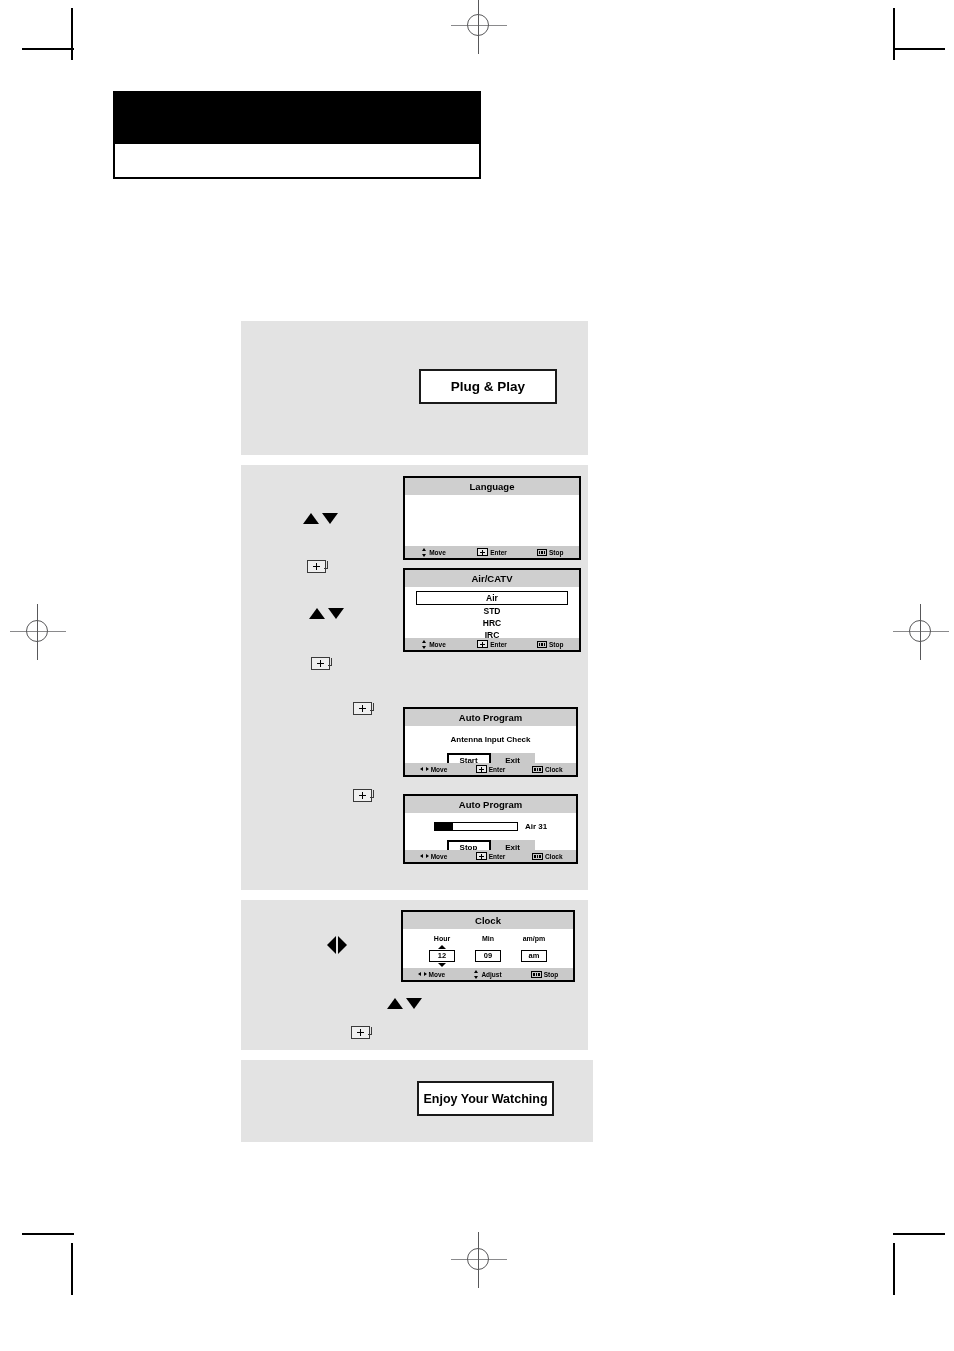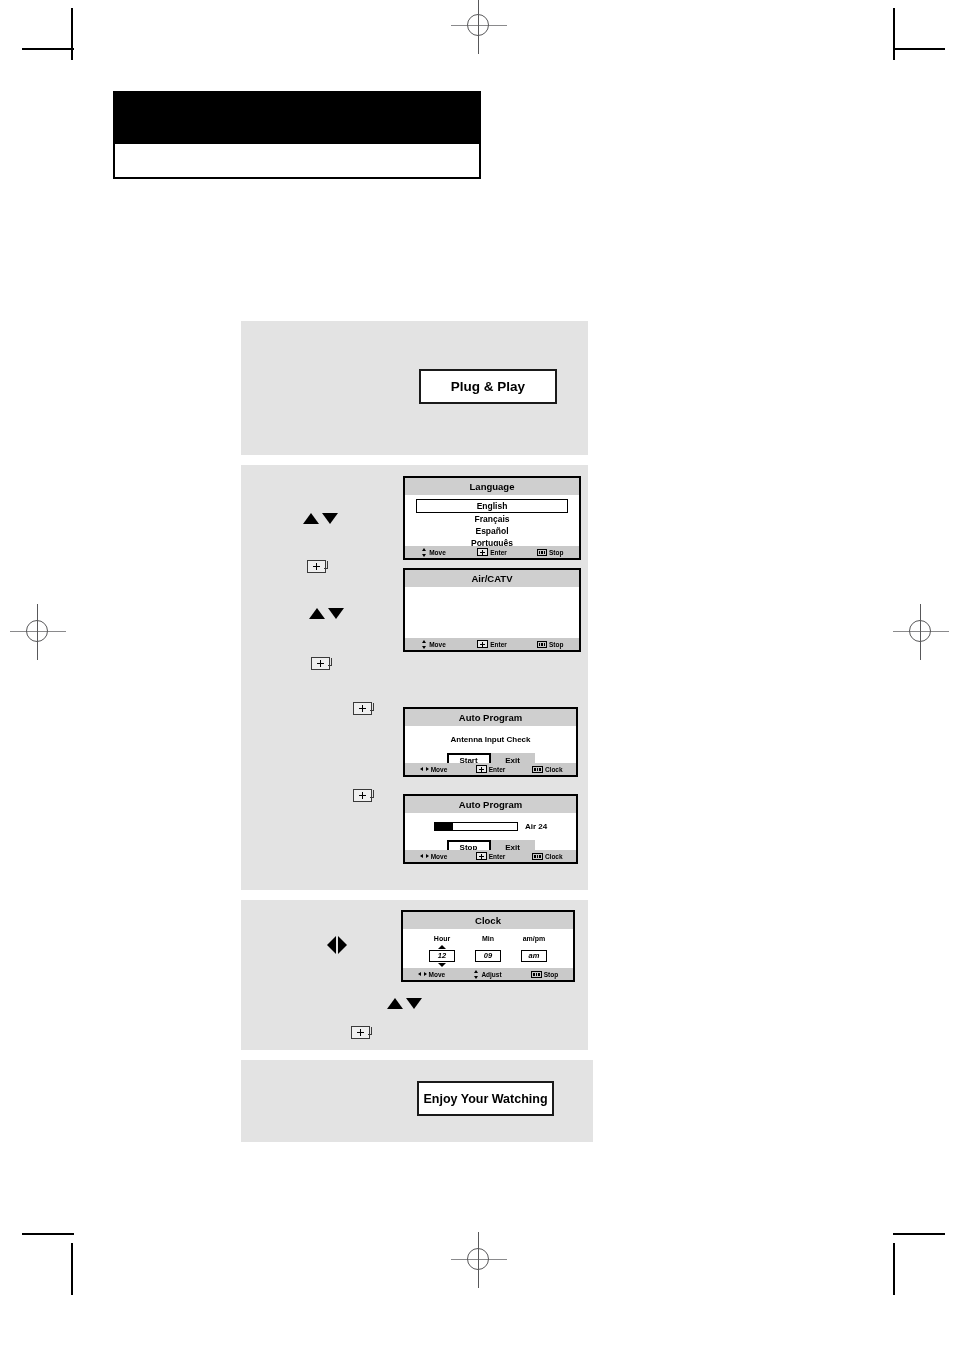--- a/index.html
+++ b/index.html
@@ -344,21 +344,20 @@
     text-align: center;
     font-size: 7px;
     font-weight: bold;
     color: #000;
   }
   .clk-field-wrap {
     width: 32px;
     display: flex;
     flex-direction: column;
     align-items: center;
-    font-style: italic;
   }
   .clk-field {
     width: 26px;
     border: 1px solid #000;
     text-align: center;
     font-size: 7.5px;
     font-weight: bold;
     line-height: 10px;
     color: #000;
     box-sizing: border-box;
@@ -448,26 +447,20 @@
 
   <div class="icon-item" style="left:70px; top:192px;">
     <div class="enter-key">
       <div class="plus"></div>
         <div class="tail"></div>
     </div>
   </div>
 
   <div class="osd" style="left:162px; top:11px; width:178px; height:84px;">
     <div class="osd-title">Language</div>
-    <div class="osd-body" style="padding:4px 0 3px;">
-      <div class="osd-item selected" style="width:152px;">English</div>
-      <div class="osd-item" style="width:152px;">Français</div>
-      <div class="osd-item" style="width:152px;">Español</div>
-      <div class="osd-item" style="width:152px;">Português</div>
-    </div>
     <div class="osd-footer" style="position:absolute; left:0; right:0; bottom:0;">
       <div class="fcell">
         <span class="g-updown"></span>
         <span class="flabel">Move</span>
       </div>
       <div class="fcell">
         <span class="g-enter">
             <span class="p"></span>
           </span>
         <span class="flabel">Enter</span>
@@ -478,20 +471,26 @@
             <i></i>
             <i></i>
           </span>
         <span class="flabel">Stop</span>
       </div>
     </div>
   </div>
 
   <div class="osd" style="left:162px; top:103px; width:178px; height:84px;">
     <div class="osd-title">Air/CATV</div>
+    <div class="osd-body" style="padding:4px 0 3px;">
+      <div class="osd-item selected" style="width:152px;">Air</div>
+      <div class="osd-item" style="width:152px;">STD</div>
+      <div class="osd-item" style="width:152px;">HRC</div>
+      <div class="osd-item" style="width:152px;">IRC</div>
+    </div>
     <div class="osd-footer" style="position:absolute; left:0; right:0; bottom:0;">
       <div class="fcell">
         <span class="g-updown"></span>
         <span class="flabel">Move</span>
       </div>
       <div class="fcell">
         <span class="g-enter">
             <span class="p"></span>
           </span>
         <span class="flabel">Enter</span>
@@ -555,21 +554,21 @@
     </div>
   </div>
 
   <div class="osd" style="left:162px; top:107px; width:175px; height:70px;">
     <div class="osd-title">Auto Program</div>
     <div class="osd-body" style="padding:9px 0 0;">
       <div class="ap-progress-row">
         <div class="ap-progress">
           <div class="fill" id="scan-fill" style="width: 22%;"></div>
         </div>
-        <div class="ap-chan">Air 24</div>
+        <div class="ap-chan">Air 31</div>
       </div>
       <div class="ap-btn-row" style="margin-top:9px;">
         <div class="ap-btn primary">Stop</div>
         <div class="ap-btn secondary">Exit</div>
       </div>
     </div>
     <div class="osd-footer" style="position:absolute; left:0; right:0; bottom:0;">
       <div class="fcell">
         <span class="g-leftright"></span>
         <span class="flabel">Move</span>

